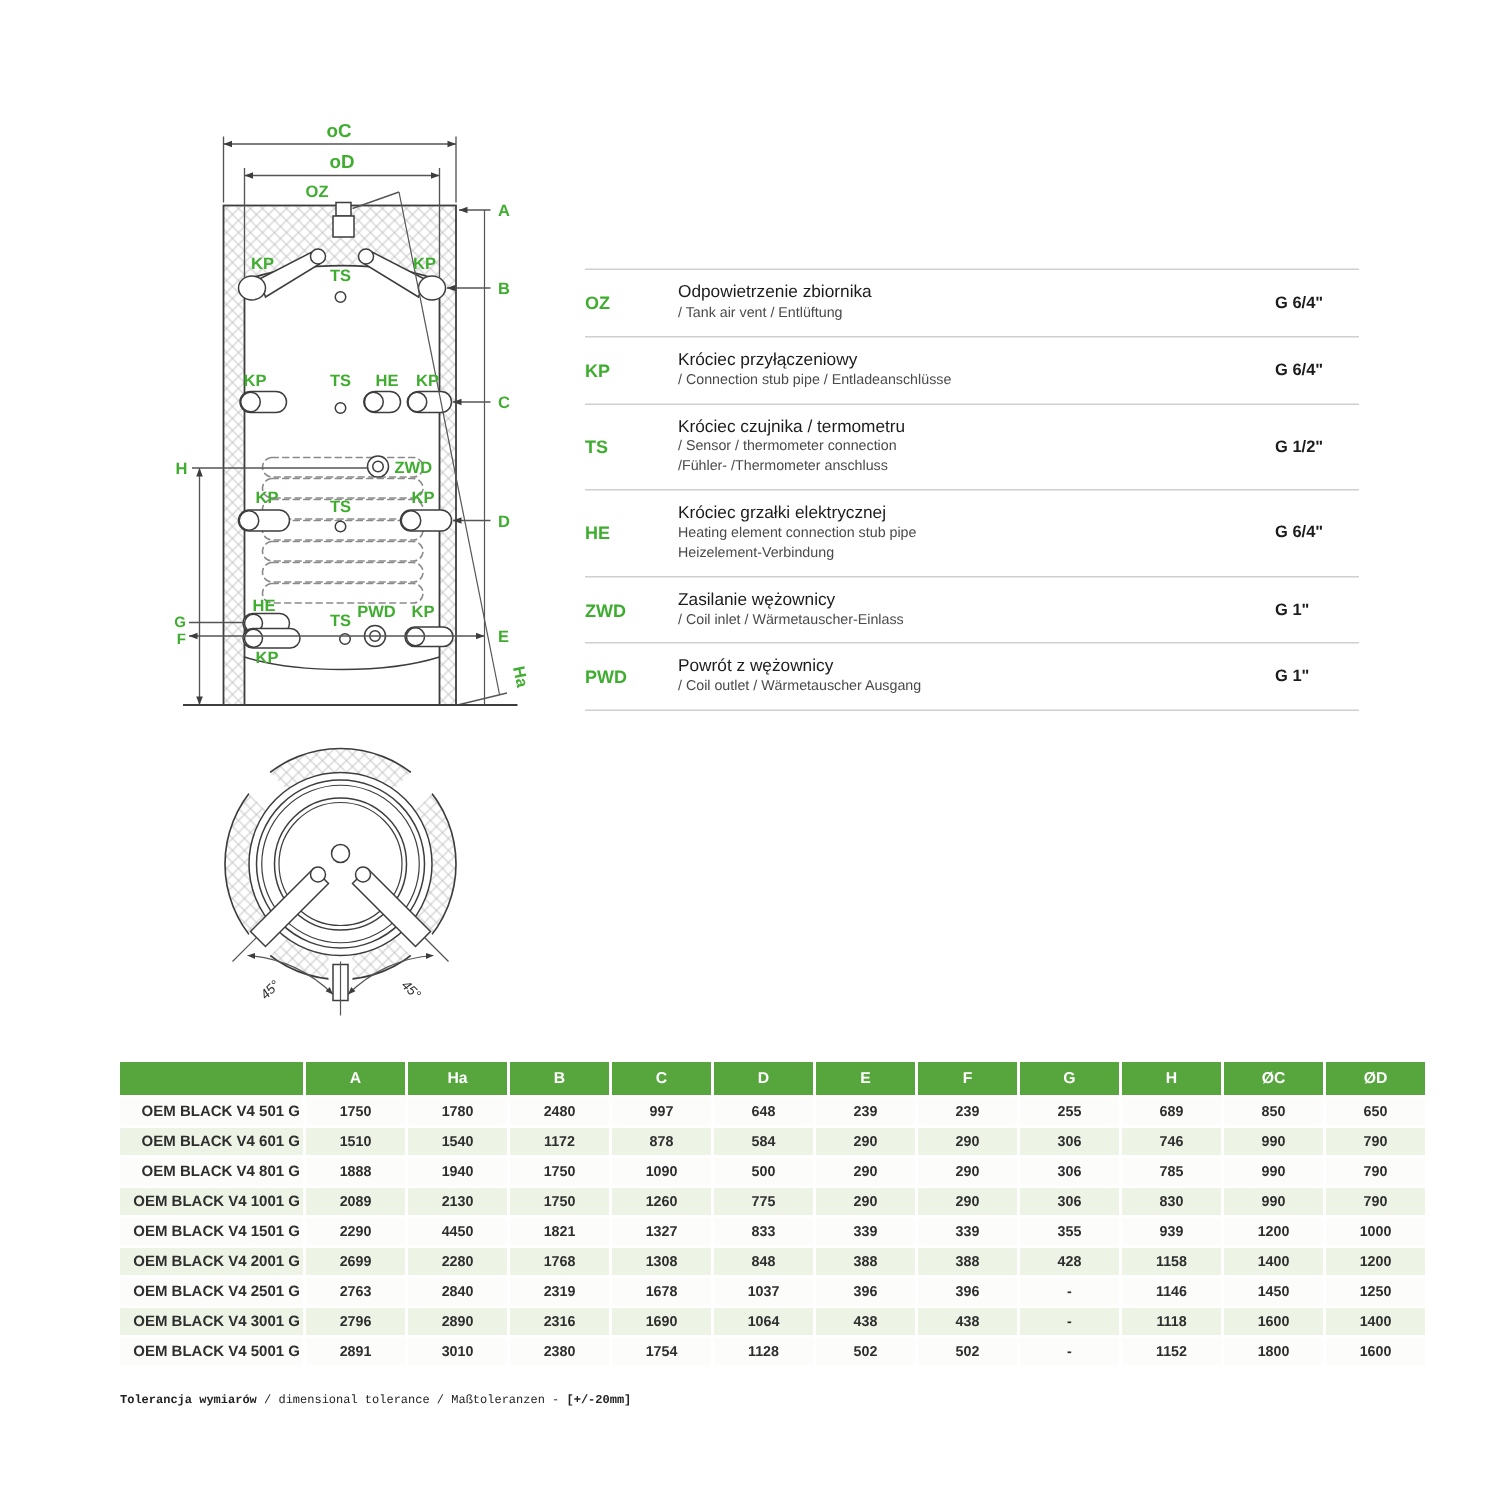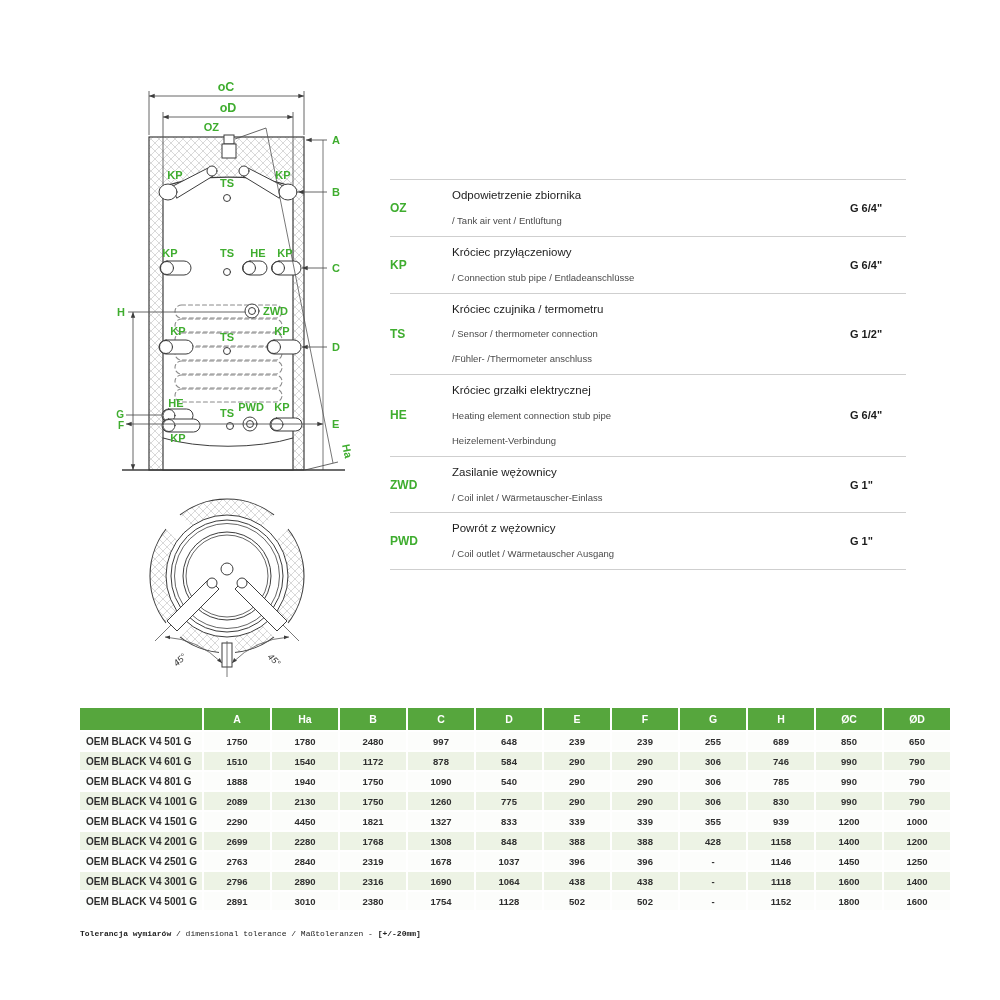--- a/index.html
+++ b/index.html
@@ -11,32 +11,32 @@
   svg text.big{font-size:12.5px;}
   svg text.sm{font-size:10px;}
   svg text.dk{fill:#2e2e2e;font-weight:normal;font-style:italic;font-size:9px;}
   
   .legend{position:absolute;left:390px;top:179px;width:516px;}
   .lrow{display:flex;align-items:center;border-top:1px solid #cfcfcf;padding:8px 0;}
   .lrow:last-child{border-bottom:1px solid #cfcfcf;}
   .lcode{width:62px;flex:0 0 62px;font-weight:bold;font-size:12px;color:#3fad2f;}
   .ldesc{flex:1;}
   .ltitle{font-weight:normal;font-size:11.5px;color:#1c1c1c;line-height:1.3;}
-  .lsub{font-size:9.5px;color:#4a4a4a;line-height:1.35;margin-top:12px;}
+  .lsub{font-size:9.5px;color:#4a4a4a;line-height:1.35;}
   .lsub:empty{display:none;}
   .lsize{width:56px;flex:0 0 56px;font-weight:bold;font-size:11px;color:#1c1c1c;}
   
   .dims{position:absolute;left:78px;top:706px;border-collapse:separate;border-spacing:2px;}
   .dims th{background:#56a63d;color:#fff;font-size:10.5px;font-weight:bold;height:22px;
            width:62px;padding:0 2px;text-align:center;}
   .dims th.model-h{width:118px;}
   .dims td{font-size:9.5px;font-weight:bold;color:#2e2e2e;height:18px;text-align:center;padding:0 2px;}
   .dims tbody tr:nth-child(even) td{background:#edf3e5;}
   .dims tbody tr:nth-child(odd) td{background:#fcfdfb;}
-  .dims td.model{text-align:left;padding-left:6px;font-size:10px;white-space:nowrap;}
+  .dims td.model{text-align:right;padding-left:6px;font-size:10px;white-space:nowrap;}
   
   .tolerance{position:absolute;left:80px;top:929px;font-size:8px;color:#222;font-family:Liberation Mono, monospace;}
   .tolerance .b{font-weight:bold;}
 </style>
 </head>
 <body>
 
 <div class="page">
 
   <svg id="diagram" viewBox="0 0 310 625">
@@ -305,21 +305,21 @@
           <td>746</td>
           <td>990</td>
           <td>790</td>
         </tr>
         <tr>
           <td class="model">OEM BLACK V4 801 G</td>
           <td>1888</td>
           <td>1940</td>
           <td>1750</td>
           <td>1090</td>
-          <td>540</td>
+          <td>500</td>
           <td>290</td>
           <td>290</td>
           <td>306</td>
           <td>785</td>
           <td>990</td>
           <td>790</td>
         </tr>
         <tr>
           <td class="model">OEM BLACK V4 1001 G</td>
           <td>2089</td>

